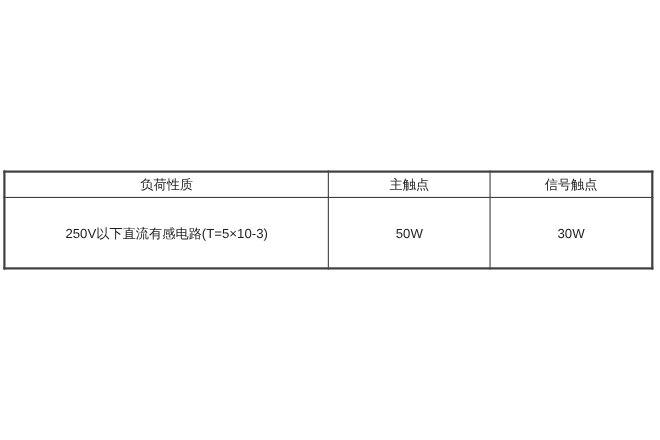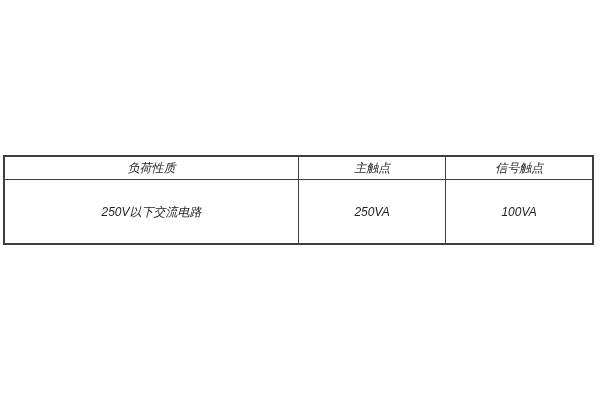--- a/index.html
+++ b/index.html
@@ -30,21 +30,20 @@
     border: 1px solid #3f3f3f;
     font-size: 12px;
     font-weight: normal;
     color: #1f1f1f;
     text-align: center;
     vertical-align: middle;
     padding: 0;
     line-height: 22px;
     white-space: nowrap;
     overflow: hidden;
-    font-style: italic;
   }
   table.spec-table {
     border: 2px solid #3f3f3f;
   }
   col.c-load   { width: 50%; }
   col.c-main   { width: 25%; }
   col.c-signal { width: 25%; }
 </style>
 </head>
 <body>
@@ -58,19 +57,19 @@
     </colgroup>
     <thead>
       <tr>
         <th>负荷性质</th>
         <th>主触点</th>
         <th>信号触点</th>
       </tr>
     </thead>
     <tbody>
       <tr>
-        <td>250V以下交流电路</td>
-        <td>250VA</td>
-        <td>100VA</td>
+        <td>250V以下直流有感电路(T=5×10-3)</td>
+        <td>50W</td>
+        <td>30W</td>
       </tr>
     </tbody>
   </table>
 </div>
 
 </body></html>

